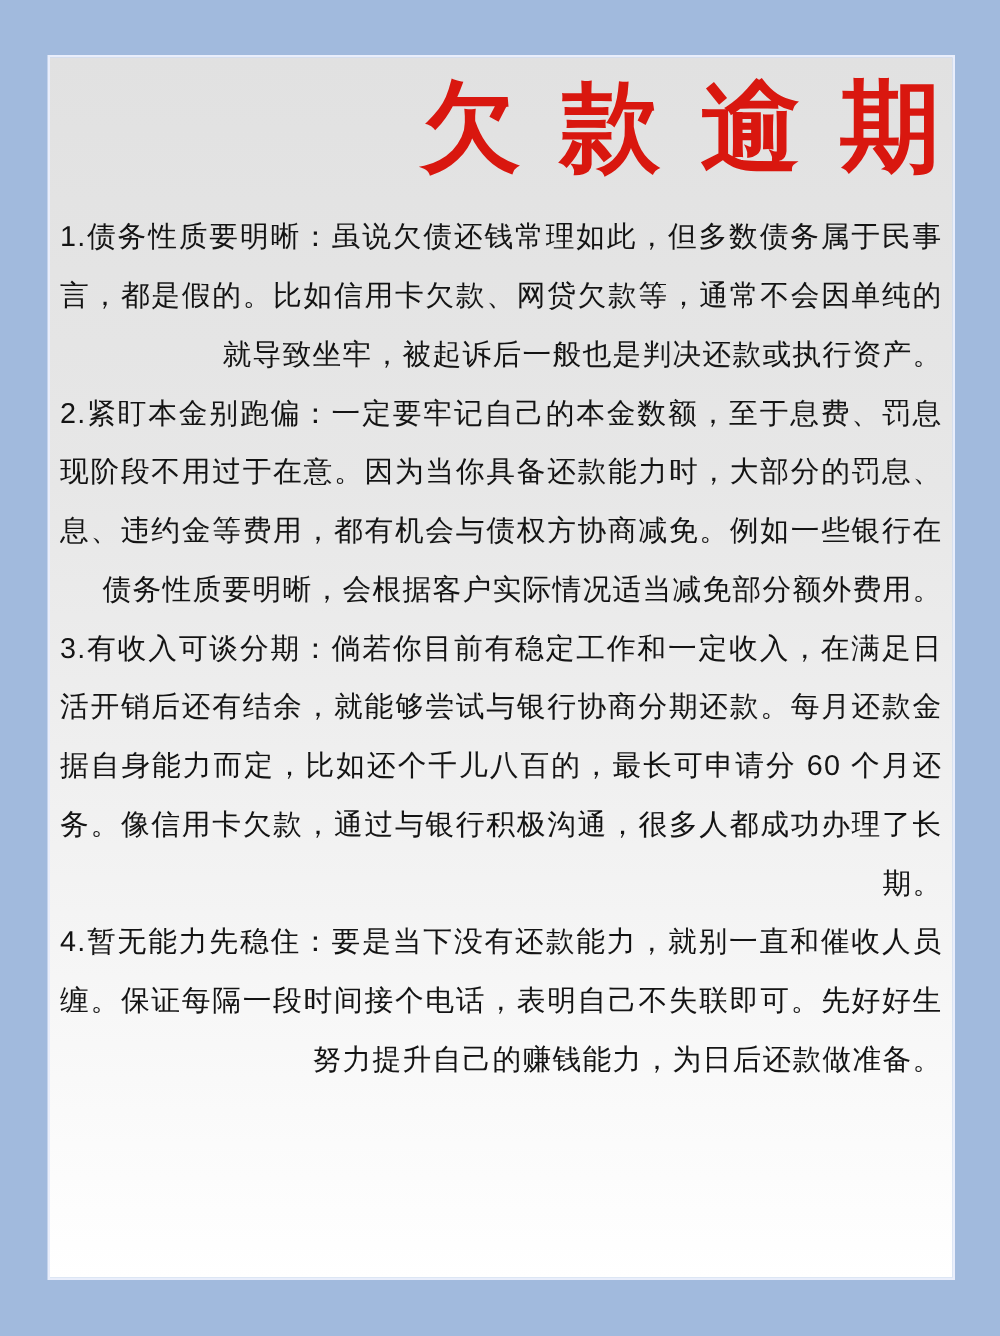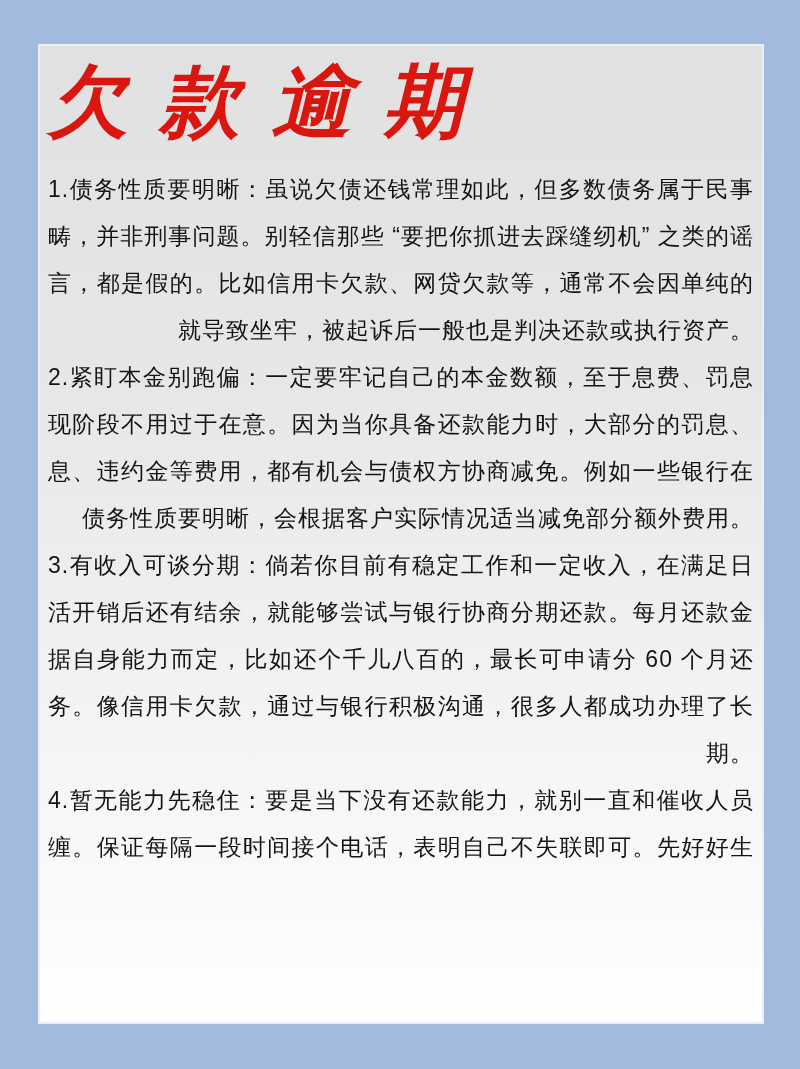--- a/index.html
+++ b/index.html
@@ -17,25 +17,24 @@
     position: absolute;
     left: 38px; top: 44px;
     width: 726px; height: 980px;
     box-sizing: border-box;
     background: linear-gradient(180deg, #e1e1e1 0%, #e7e7e7 35%, #f4f4f4 70%, #ffffff 100%);
     border: 2px solid #e9eefb;
     overflow: hidden;
     padding: 6px 8px 0 8px;
   }
   .title {
-    text-align: left;
+    text-align: right;
     color: #d9170f;
     font-family: "DejaVu Serif", "Liberation Serif", serif;
     font-weight: bold;
-    font-style: italic;
   }
   .title-line1 {
     font-size: 80px;
     line-height: 98px;
     letter-spacing: 2px;
   }
   .title-line2 {
     font-size: 80px;
     line-height: 104px;
     letter-spacing: 5px;
@@ -67,21 +66,20 @@
   <div class="card">
 
     <div class="title">
       <div class="title-line1">欠 款 逾 期</div>
     </div>
 
     <div class="content">
 
       <section>
         <div class="bl fill">1.债务性质要明晰：虽说欠债还钱常理如此，但多数债务属于民事范</div>
-        <div class="bl fill">畴，并非刑事问题。别轻信那些 “要把你抓进去踩缝纫机” 之类的谣</div>
         <div class="bl fill">言，都是假的。比如信用卡欠款、网贷欠款等，通常不会因单纯的逾期</div>
         <div class="bl">就导致坐牢，被起诉后一般也是判决还款或执行资产。</div>
       </section>
 
       <section>
         <div class="bl fill">2.紧盯本金别跑偏：一定要牢记自己的本金数额，至于息费、罚息等，</div>
         <div class="bl fill">现阶段不用过于在意。因为当你具备还款能力时，大部分的罚息、利</div>
         <div class="bl fill">息、违约金等费用，都有机会与债权方协商减免。例如一些银行在与客</div>
         <div class="bl">债务性质要明晰，会根据客户实际情况适当减免部分额外费用。</div>
       </section>
@@ -90,17 +88,18 @@
         <div class="bl fill">3.有收入可谈分期：倘若你目前有稳定工作和一定收入，在满足日常生</div>
         <div class="bl fill">活开销后还有结余，就能够尝试与银行协商分期还款。每月还款金额根</div>
         <div class="bl fill">据自身能力而定，比如还个千儿八百的，最长可申请分 60 个月还清债</div>
         <div class="bl fill">务。像信用卡欠款，通过与银行积极沟通，很多人都成功办理了长期分</div>
         <div class="bl">期。</div>
       </section>
 
       <section>
         <div class="bl fill">4.暂无能力先稳住：要是当下没有还款能力，就别一直和催收人员纠</div>
         <div class="bl fill">缠。保证每隔一段时间接个电话，表明自己不失联即可。先好好生活，</div>
+        <div class="bl">努力提升自己的赚钱能力，为日后还款做准备。</div>
       </section>
 
     </div>
   </div>
 </div>
 
 </body></html>

